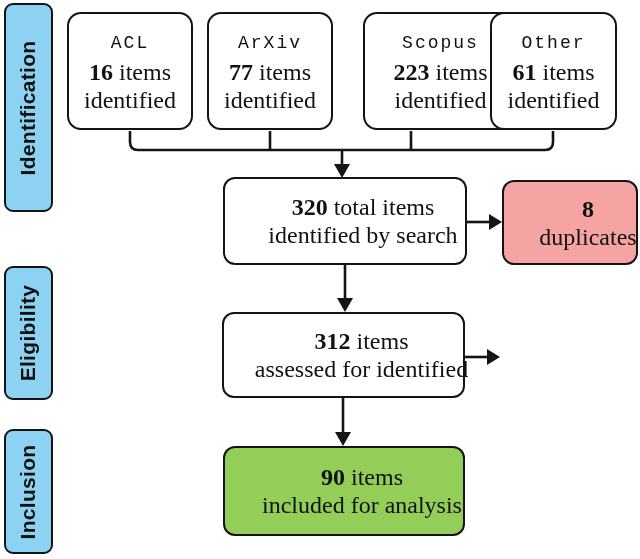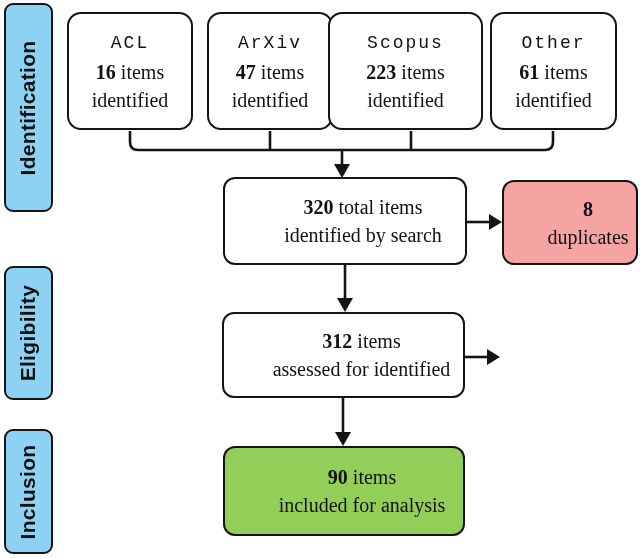--- a/index.html
+++ b/index.html
@@ -74,21 +74,21 @@
   }
   .mono {
     font-family: "Liberation Mono", monospace;
     font-size: 18px;
     letter-spacing: 2px;
     line-height: 29px;
     white-space: nowrap;
   }
   .serif {
     font-family: "Liberation Serif", serif;
-    font-size: 20px;
+    font-size: 24px;
     line-height: 28px;
     white-space: nowrap;
   }
   .count { font-weight: bold; }
 </style>
 </head>
 <body>
 
 <div class="canvas">
 
@@ -122,24 +122,24 @@
     <span class="stage-label">Inclusion</span>
   </div>
 
   <div class="box source" style="left:67px; width:126px">
     <div class="mono">ACL</div>
     <div class="serif"><span class="count">16</span><span> items</span></div>
     <div class="serif">identified</div>
   </div>
   <div class="box source" style="left:207px; width:126px">
     <div class="mono">ArXiv</div>
-    <div class="serif"><span class="count">47</span><span> items</span></div>
+    <div class="serif"><span class="count">77</span><span> items</span></div>
     <div class="serif">identified</div>
   </div>
-  <div class="box source" style="left:328px; width:155px">
+  <div class="box source" style="left:363px; width:155px">
     <div class="mono">Scopus</div>
     <div class="serif"><span class="count">223</span><span> items</span></div>
     <div class="serif">identified</div>
   </div>
   <div class="box source" style="left:490px; width:127px">
     <div class="mono">Other</div>
     <div class="serif"><span class="count">61</span><span> items</span></div>
     <div class="serif">identified</div>
   </div>
 

